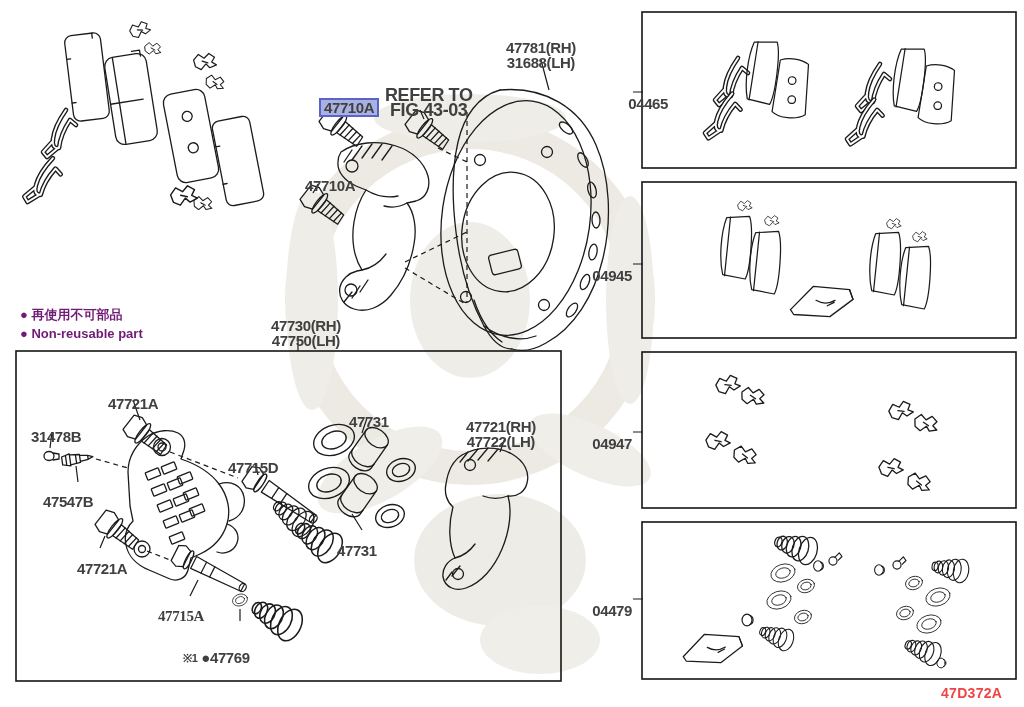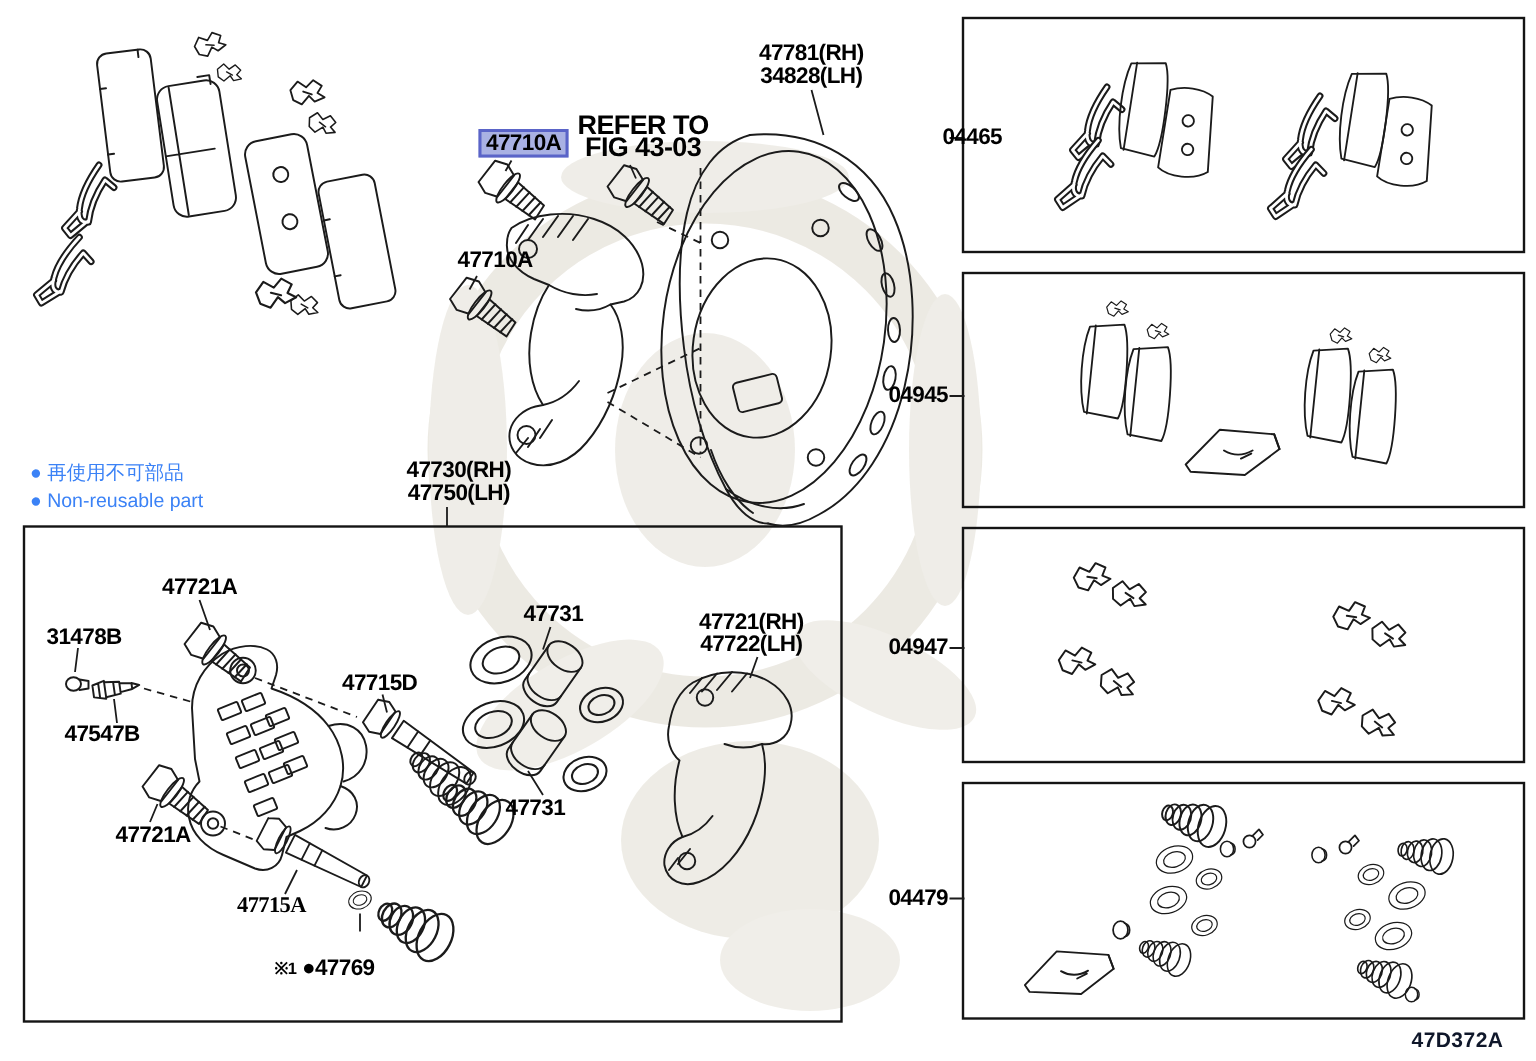--- a/index.html
+++ b/index.html
@@ -6,27 +6,27 @@
   #stage{position:relative;width:1024px;height:707px;background:#ffffff;overflow:hidden;
          font-family:"Liberation Sans",sans-serif;}
   svg{position:absolute;left:0;top:0;}
   .ln{fill:none;stroke:#1b1b1b;stroke-width:1.3;stroke-linecap:round;stroke-linejoin:round;}
   .dash{fill:none;stroke:#1b1b1b;stroke-width:1.2;stroke-dasharray:5 4;}
   .ldr{fill:none;stroke:#1b1b1b;stroke-width:1.2;}
   .box{fill:none;stroke:#141414;stroke-width:1.6;}
   .wireA{fill:none;stroke:#1b1b1b;stroke-width:4.6;stroke-linecap:round;stroke-linejoin:round;}
   .wireB{fill:none;stroke:#ffffff;stroke-width:1.9;stroke-linecap:round;stroke-linejoin:round;}
   .wm{opacity:.9;}
-  .lbl{position:absolute;font-weight:bold;font-size:15px;letter-spacing:-0.4px;color:#000000;
-       white-space:nowrap;line-height:15px;}
+  .lbl{position:absolute;font-weight:bold;font-size:15px;letter-spacing:-0.4px;color:#404040;
+       white-space:nowrap;line-height:15px;margin-top:12px;}
   .two{text-align:center;}
   .hl{background:#a9b1e3;border:2px solid #5a64c8;padding:0 3px;}
-  .legend{position:absolute;font-weight:normal;font-size:13px;color:#3b82f6;white-space:nowrap;line-height:18px;}
+  .legend{position:absolute;font-weight:bold;font-size:13px;color:#701a75;white-space:nowrap;line-height:18px;}
   .note{position:absolute;font-weight:bold;font-size:12.5px;letter-spacing:0;color:#0c0c0c;white-space:nowrap;}
-  .code{position:absolute;font-weight:600;font-size:14px;letter-spacing:.3px;color:#0f172a;}
+  .code{position:absolute;font-weight:600;font-size:14px;letter-spacing:.3px;color:#ef4444;}
   .refmark{font-size:11px;vertical-align:1px;font-weight:bold;}
 </style>
 </head>
 <body>
 
 <div id="stage">
 
 <svg width="1024" height="707" viewBox="0 0 1024 707">
   <defs>
     <g id="vclip">
@@ -329,21 +329,21 @@
 </svg>
 
 <div class="lbl hl" style="left:319px;top:86px;">47710A</div>
 <div class="lbl two" style="left:385px;top:76px;font-size:18px;">
   <div>REFER TO</div>
   <div>FIG 43-03</div>
 </div>
 <div class="lbl" style="left:305px;top:166px;">47710A</div>
 <div class="lbl two" style="left:506px;top:28px;">
   <div>47781(RH)</div>
-  <div>34828(LH)</div>
+  <div>31688(LH)</div>
 </div>
 <div class="lbl two" style="left:271px;top:306px;">
   <div>47730(RH)</div>
   <div>47750(LH)</div>
 </div>
 
 <div class="legend" style="left:20px;top:306px;">●  再使用不可部品</div>
 <div class="legend" style="left:20px;top:325px;">●  Non-reusable part</div>
 
 <div class="lbl" style="left:108px;top:384px;">47721A</div>

